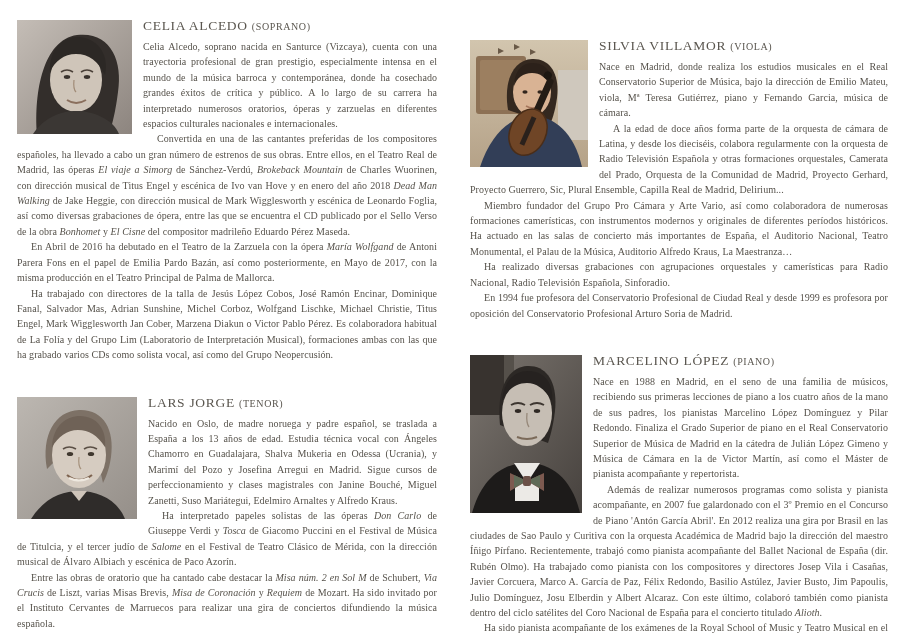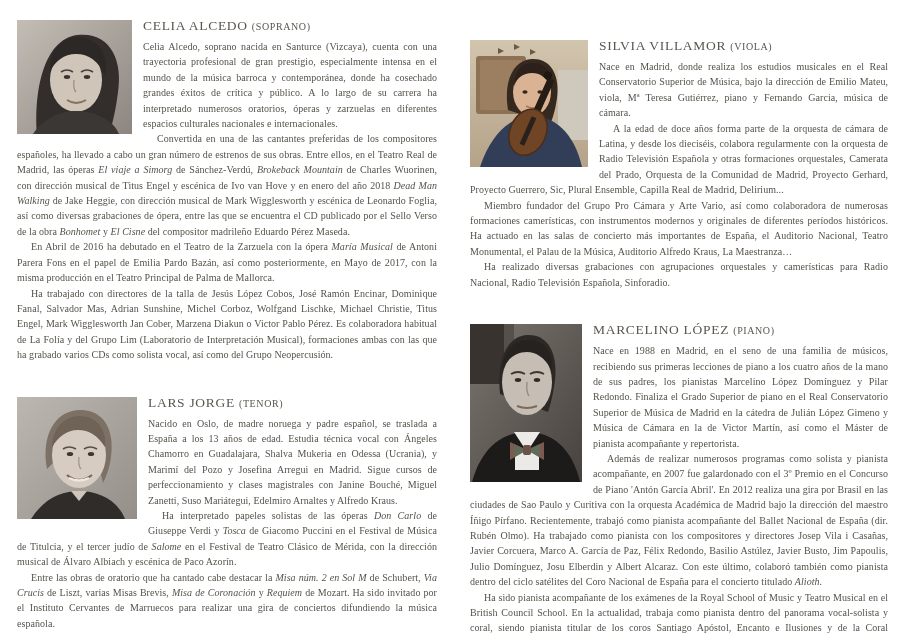--- a/index.html
+++ b/index.html
@@ -71,21 +71,21 @@
           <ellipse cx="70" cy="57" rx="3.2" ry="1.9" fill="#3a332e"></ellipse>
           <path d="M57,60 q-1,9 2,12" stroke="#a08b77" stroke-width="1.2" fill="none"></path>
           <path d="M50,80 q9,6 19,0" stroke="#8a6f5d" stroke-width="2" fill="none"></path>
           <path d="M16,114 C28,96 46,91 59,91 C76,91 96,99 102,114 Z" fill="#3b3734"></path>
         </svg>
       </div>
       <h2><span class="bname">CELIA ALCEDO</span> <span class="brole">(SOPRANO)</span></h2>
       <div class="paras">
           <p class="first"><span>Celia Alcedo, soprano nacida en Santurce (Vizcaya), cuenta con una trayectoria profesional de gran prestigio, especialmente intensa en el mundo de la música barroca y contemporánea, donde ha cosechado grandes éxitos de crítica y público. A lo largo de su carrera ha interpretado numerosos oratorios, óperas y zarzuelas en diferentes espacios culturales nacionales e internacionales.</span></p>
           <p><span>Convertida en una de las cantantes preferidas de los compositores españoles, ha llevado a cabo un gran número de estrenos de sus obras. Entre ellos, en el Teatro Real de Madrid, las óperas </span><em>El viaje a Simorg</em><span> de Sánchez-Verdú, </span><em>Brokeback Mountain</em><span> de Charles Wuorinen, con dirección musical de Titus Engel y escénica de Ivo van Hove y en enero del año 2018 </span><em>Dead Man Walking</em><span> de Jake Heggie, con dirección musical de Mark Wigglesworth y escénica de Leonardo Foglia, así como diversas grabaciones de ópera, entre las que se encuentra el CD publicado por el Sello Verso de la obra </span><em>Bonhomet</em><span> y </span><em>El Cisne</em><span> del compositor madrileño Eduardo Pérez Maseda.</span></p>
-          <p><span>En Abril de 2016 ha debutado en el Teatro de la Zarzuela con la ópera </span><em>María Musical</em><span> de Antoni Parera Fons en el papel de Emilia Pardo Bazán, así como posteriormente, en Mayo de 2017, con la misma producción en el Teatro Principal de Palma de Mallorca.</span></p>
+          <p><span>En Abril de 2016 ha debutado en el Teatro de la Zarzuela con la ópera </span><em>María Wolfgand</em><span> de Antoni Parera Fons en el papel de Emilia Pardo Bazán, así como posteriormente, en Mayo de 2017, con la misma producción en el Teatro Principal de Palma de Mallorca.</span></p>
           <p><span>Ha trabajado con directores de la talla de Jesús López Cobos, José Ramón Encinar, Dominique Fanal, Salvador Mas, Adrian Sunshine, Michel Corboz, Wolfgand Lischke, Michael Christie, Titus Engel, Mark Wigglesworth Jan Cober, Marzena Diakun o Victor Pablo Pérez. Es colaboradora habitual de La Folía y del Grupo Lim (Laboratorio de Interpretación Musical), formaciones ambas con las que ha grabado varios CDs como solista vocal, así como del Grupo Neopercusión.</span></p>
         </div>
     </section>
 
     <section class="bio bio-gap-left">
       <div class="photo">
         <svg width="120" height="122" viewBox="0 0 120 122">
           <defs>
             <linearGradient id="gLar" x1="0" y1="0" x2="1" y2="1">
               <stop offset="0" stop-color="#bcb7b1"></stop>
@@ -151,20 +151,21 @@
             <circle cx="59" cy="36" r="4" fill="#1d1711"></circle>
           </g>
         </svg>
       </div>
       <h2><span class="bname">SILVIA VILLAMOR</span> <span class="brole">(VIOLA)</span></h2>
       <div class="paras">
           <p class="first"><span>Nace en Madrid, donde realiza los estudios musicales en el Real Conservatorio Superior de Música, bajo la dirección de Emilio Mateu, viola, Mª Teresa Gutiérrez, piano y Fernando Garcia, música de cámara.</span></p>
           <p><span>A la edad de doce años forma parte de la orquesta de cámara de Latina, y desde los dieciséis, colabora regularmente con la orquesta de Radio Televisión Española y otras formaciones orquestales, Camerata del Prado, Orquesta de la Comunidad de Madrid, Proyecto Gerhard, Proyecto Guerrero, Sic, Plural Ensemble, Capilla Real de Madrid, Delirium...</span></p>
           <p><span>Miembro fundador del Grupo Pro Cámara y Arte Vario, así como colaboradora de numerosas formaciones camerísticas, con instrumentos modernos y originales de diferentes períodos históricos. Ha actuado en las salas de concierto más importantes de España, el Auditorio Nacional, Teatro Monumental, el Palau de la Música, Auditorio Alfredo Kraus, La Maestranza…</span></p>
           <p><span>Ha realizado diversas grabaciones con agrupaciones orquestales y camerísticas para Radio Nacional, Radio Televisión Española, Sinforadio.</span></p>
+          <p><span>En 1994 fue profesora del Conservatorio Profesional de Ciudad Real y desde 1999 es profesora por oposición del Conservatorio Profesional Arturo Soria de Madrid.</span></p>
         </div>
     </section>
 
     <section class="bio bio-gap-right">
       <div class="photo">
         <svg width="112" height="158" viewBox="0 0 112 158">
           <defs>
             <linearGradient id="gMar" x1="0" y1="0" x2="1" y2="1">
               <stop offset="0" stop-color="#7b756f"></stop>
                 <stop offset="1" stop-color="#47423e"></stop>

